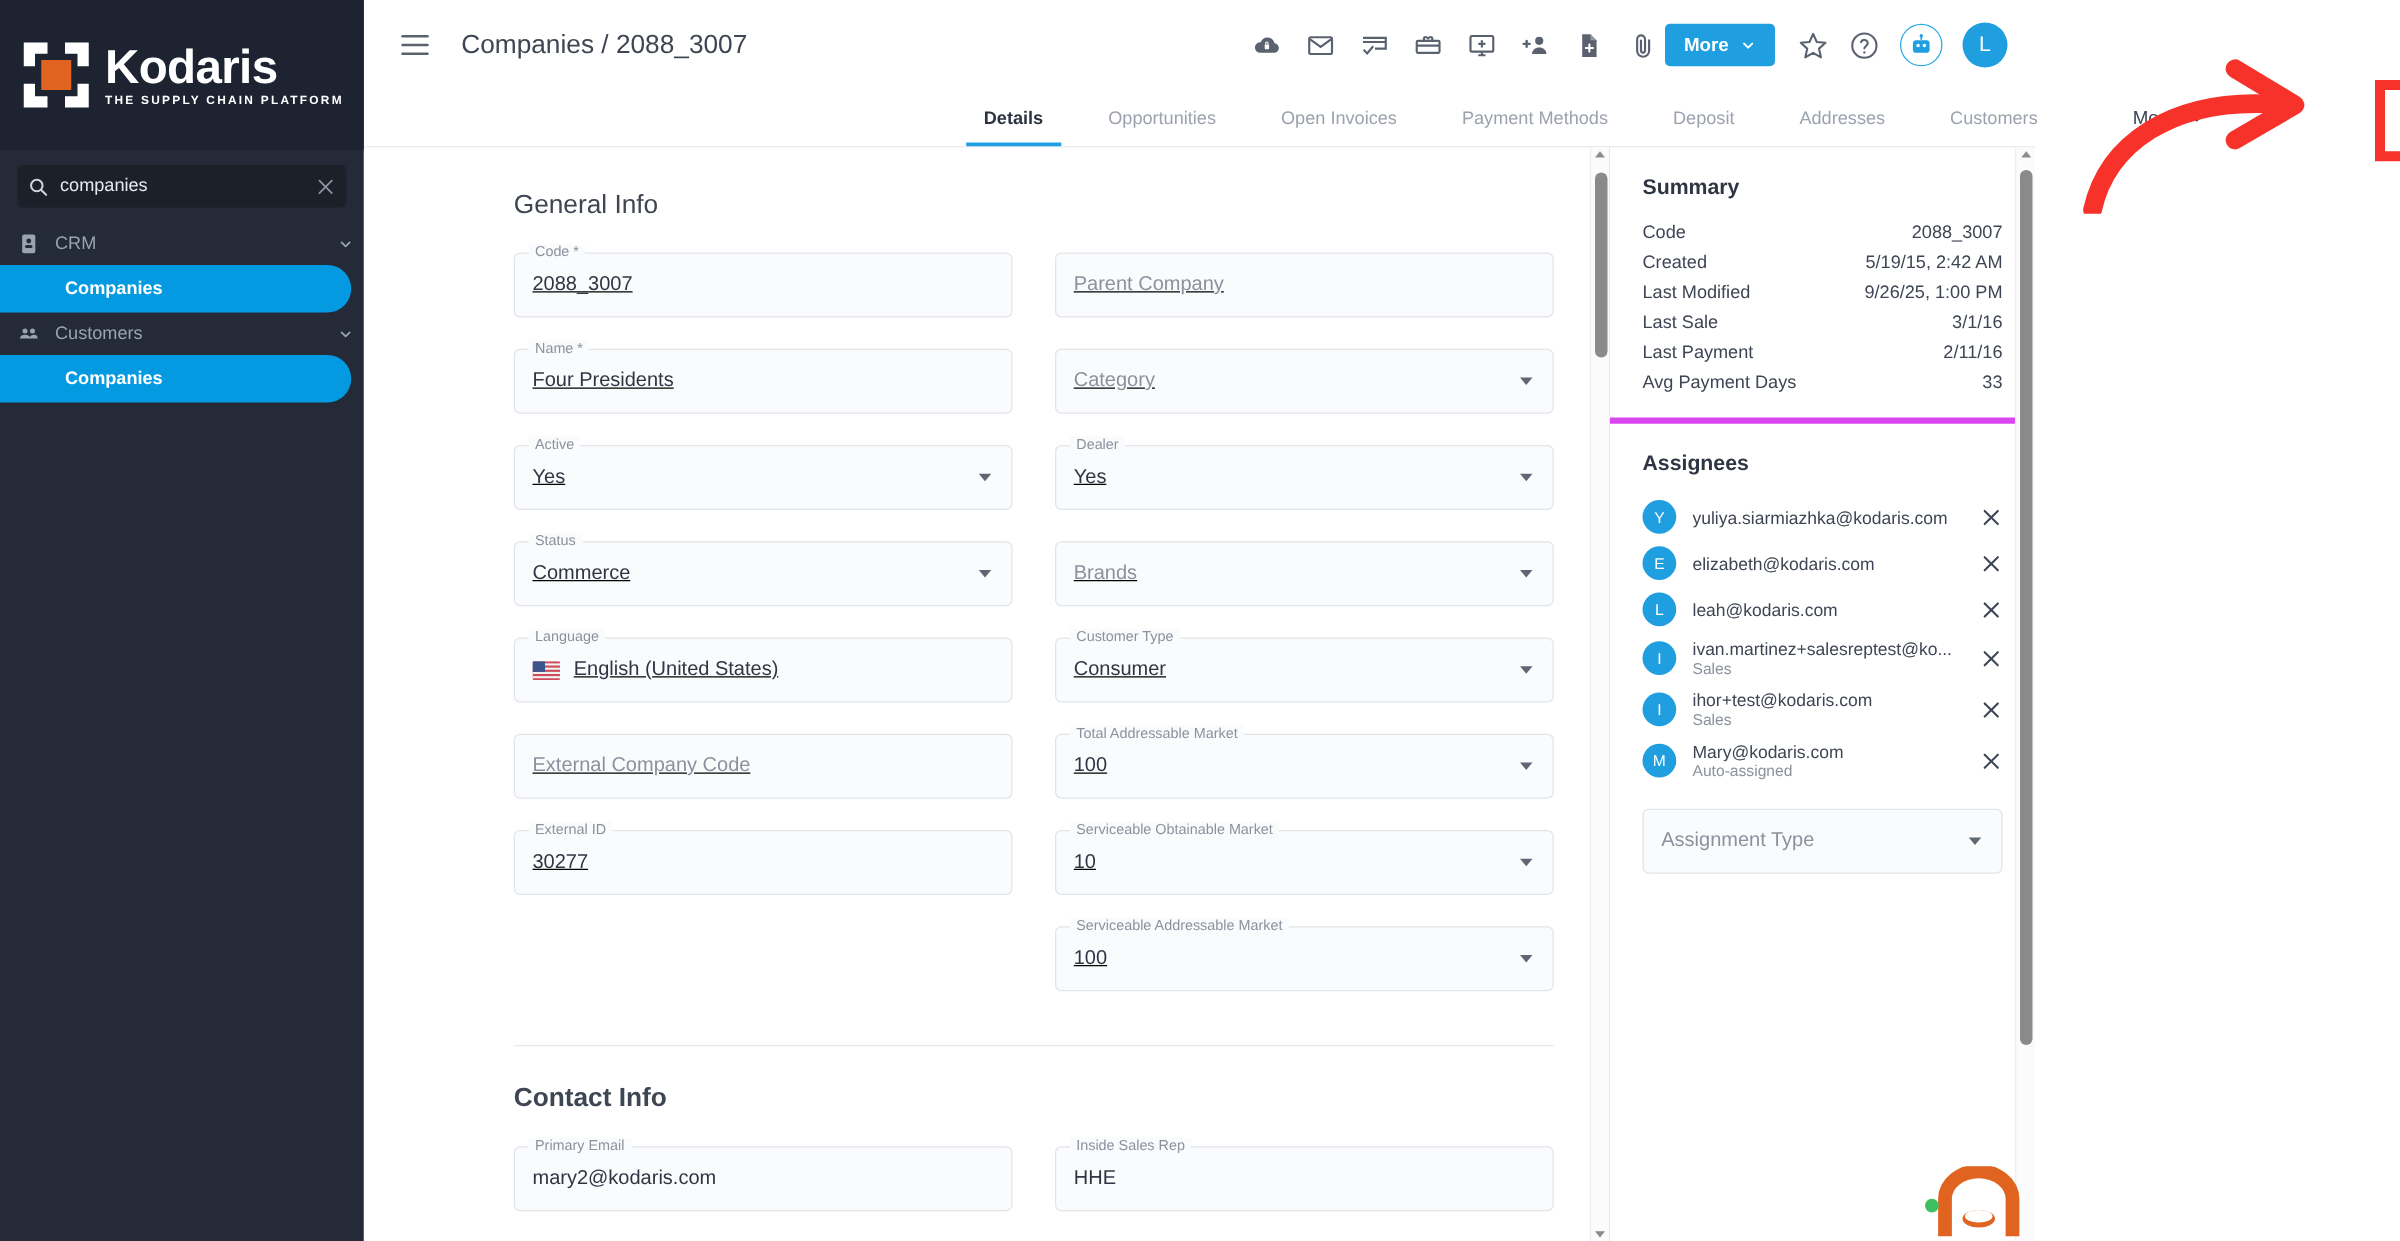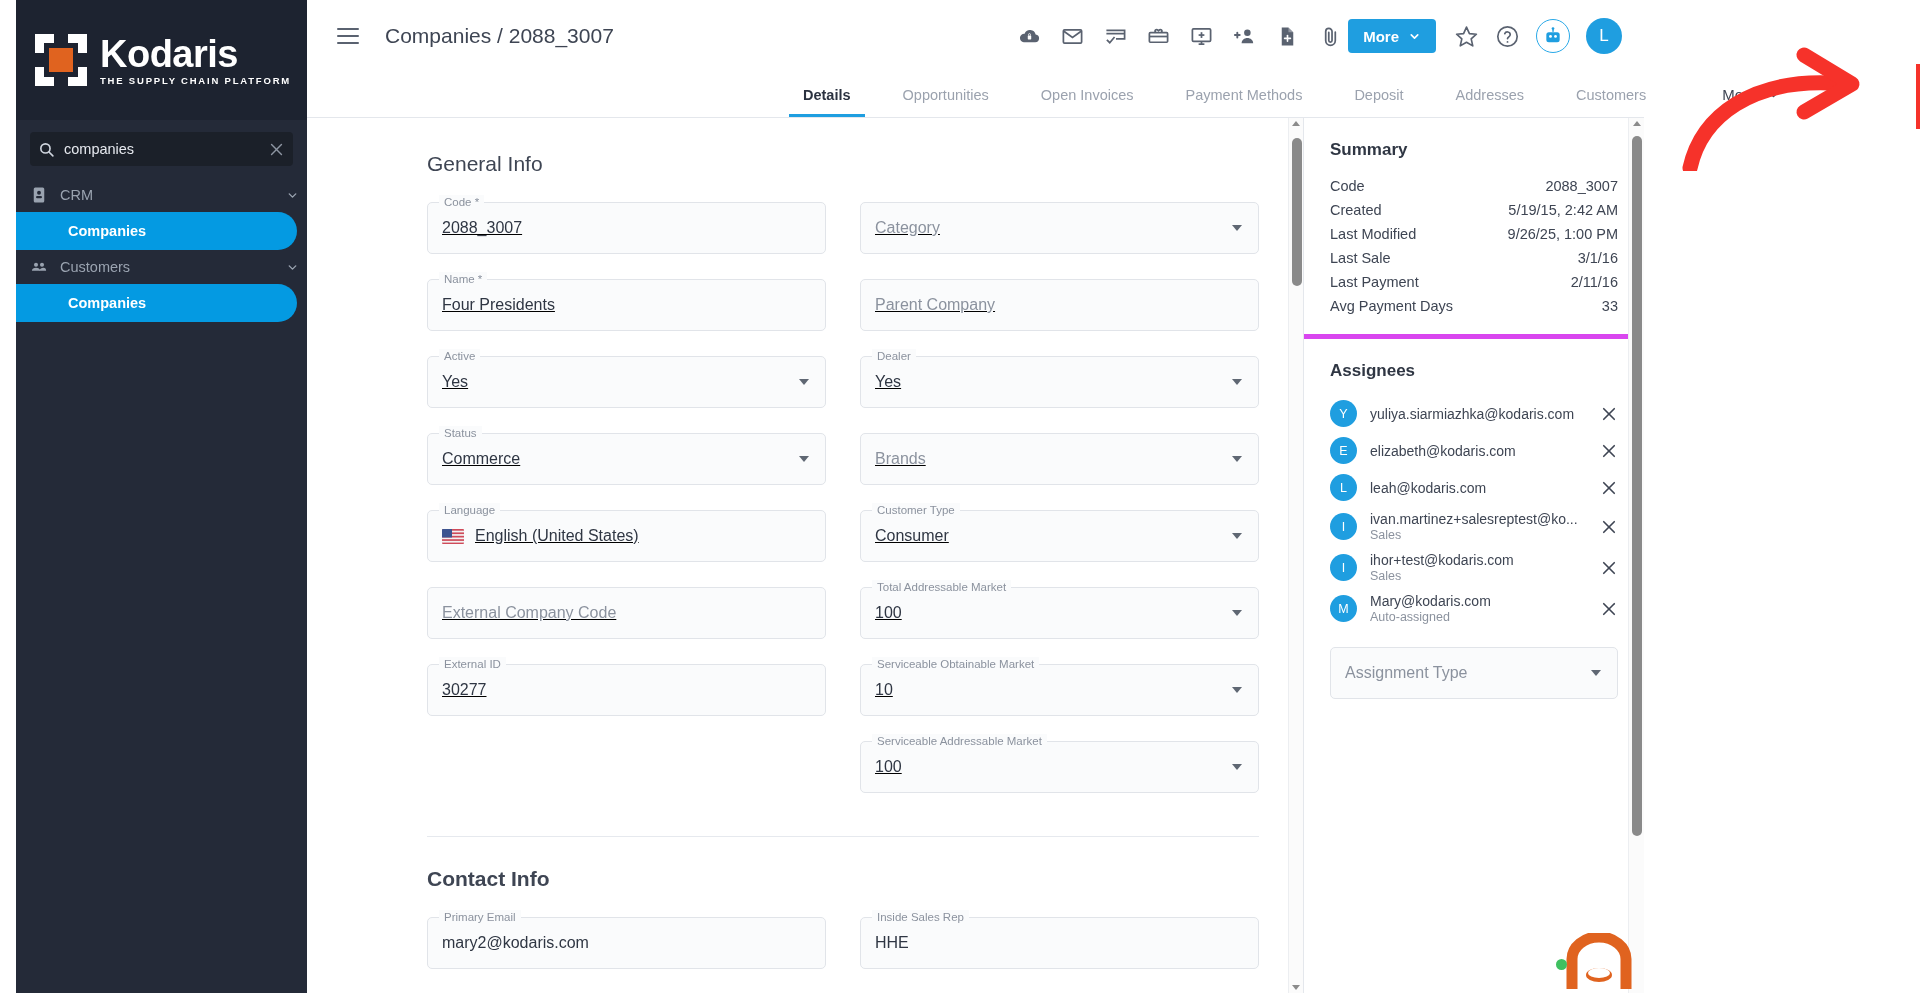--- a/index.html
+++ b/index.html
@@ -2,21 +2,21 @@
 <html><head>
 <meta charset="utf-8">
 <style>
   * { box-sizing: border-box; margin: 0; padding: 0; }
   html, body {
     width: 1920px; height: 993px;
     font-family: "Liberation Sans", sans-serif;
     background: #ffffff;
     overflow: hidden;
   }
-  .app { display: flex; width: 1628px; height: 993px; position: relative; margin-left: 16px; }
+  .app { display: flex; width: 1628px; height: 993px; position: relative; }
 
   
   .sidebar {
     width: 291px; flex: 0 0 291px; height: 993px;
     background: #242a38;
     display: flex; flex-direction: column;
     position: relative; z-index: 5;
   }
   .brand {
     height: 120px; display: flex; align-items: center; padding-left: 16px;
@@ -498,27 +498,27 @@
               </div>
 
               <div class="fld">
                 <span class="legend">External ID</span>
                 <span class="val">30277</span>
               </div>
             </div>
 
             <div class="col">
 
-              <div class="fld sel">
-                <span class="ph">Category</span>
-                <span class="caret"></span>
-              </div>
-
               <div class="fld">
                 <span class="ph">Parent Company</span>
+              </div>
+
+              <div class="fld sel">
+                <span class="ph">Category</span>
+                <span class="caret"></span>
               </div>
 
               <div class="fld sel">
                 <span class="legend">Dealer</span>
                 <span class="val">Yes</span>
                 <span class="caret"></span>
               </div>
 
               <div class="fld sel">
                 <span class="ph">Brands</span>

